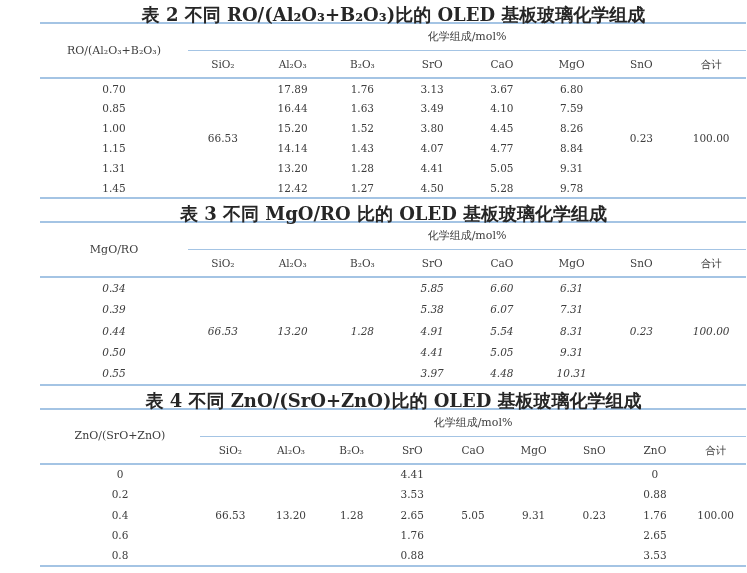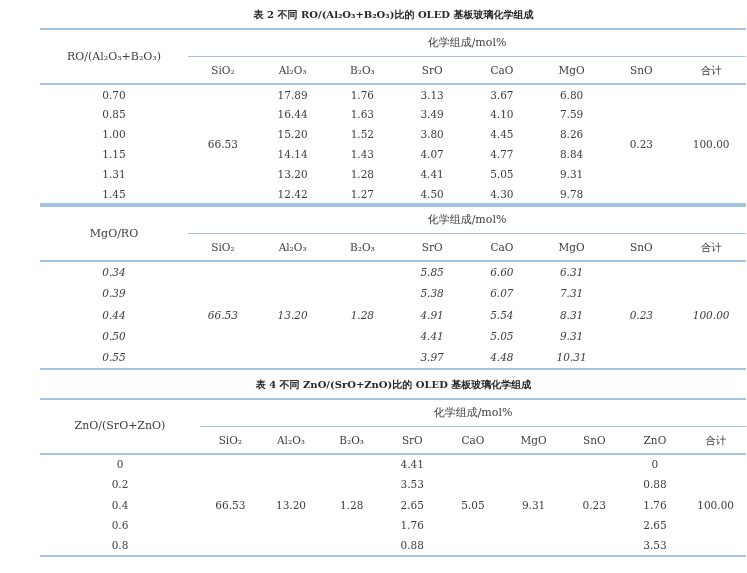--- a/index.html
+++ b/index.html
@@ -6,21 +6,21 @@
   body{
     width:747px;height:573px;overflow:hidden;
     background:var(--bg,#fff);
     font-family:"DejaVu Serif","Liberation Serif",serif;
     color:var(--text,#3d3d3d);
   }
   .page{box-sizing:border-box;padding:0 0 0 40px;width:747px;}
   .tsec{width:707px;}
   .ttl{
     width:707px;text-align:center;font-weight:bold;
-    font-size:10px;line-height:15px;padding:7px 0 6px 0;
+    font-size:18px;line-height:15px;padding:7px 0 0 0;
     color:var(--title,#262626);
     font-family:"DejaVu Serif","Liberation Serif",serif;
   }
   table.tbl{
     width:706px;table-layout:fixed;border-collapse:collapse;
     border-top:2px solid var(--rule,#a4c4e4);
     border-bottom:2px solid var(--rule,#a4c4e4);
   }
   th,td{
     padding:0;text-align:center;vertical-align:middle;
@@ -123,27 +123,28 @@
               <td>1.28</td>
               <td>4.41</td>
               <td>5.05</td>
               <td>9.31</td>
             </tr>
             <tr>
               <td>1.45</td>
               <td>12.42</td>
               <td>1.27</td>
               <td>4.50</td>
-              <td>4.30</td>
+              <td>5.28</td>
               <td>9.78</td>
             </tr>
           </tbody>
         </table>
       </section>
       <section class="tsec">
+        <div class="ttl">表 3  不同 MgO/RO 比的 OLED 基板玻璃化学组成</div>
         <table class="tbl t1">
           <colgroup>
             <col class="stubcol">
             <col>
             <col>
             <col>
             <col>
             <col>
             <col>
             <col>

